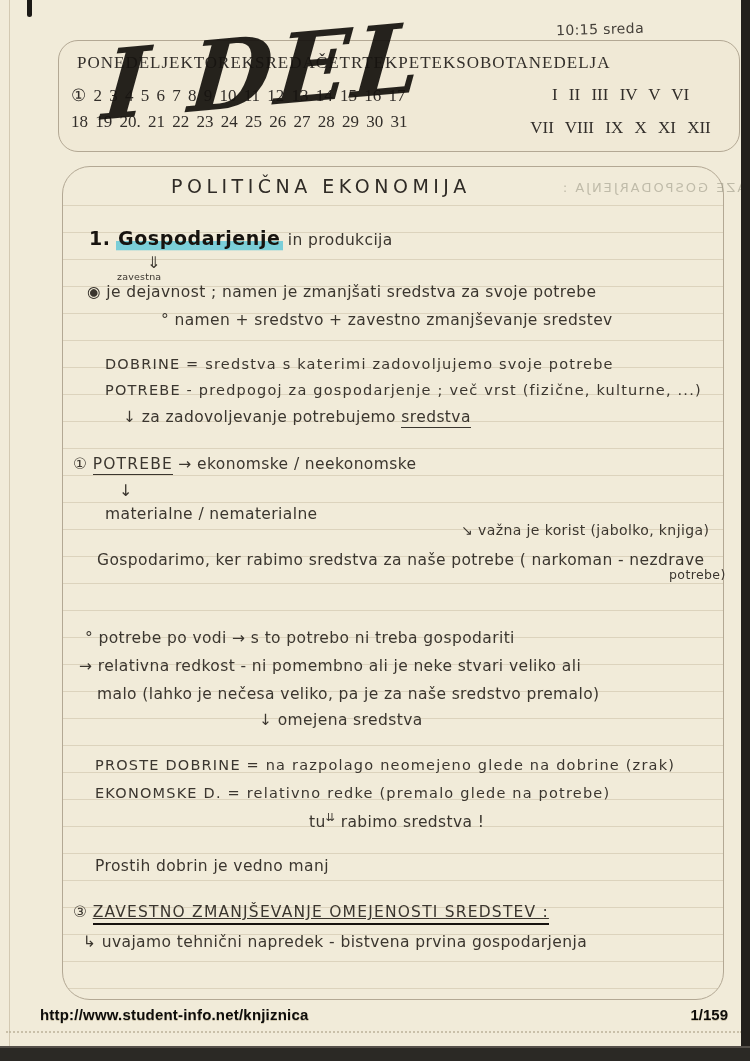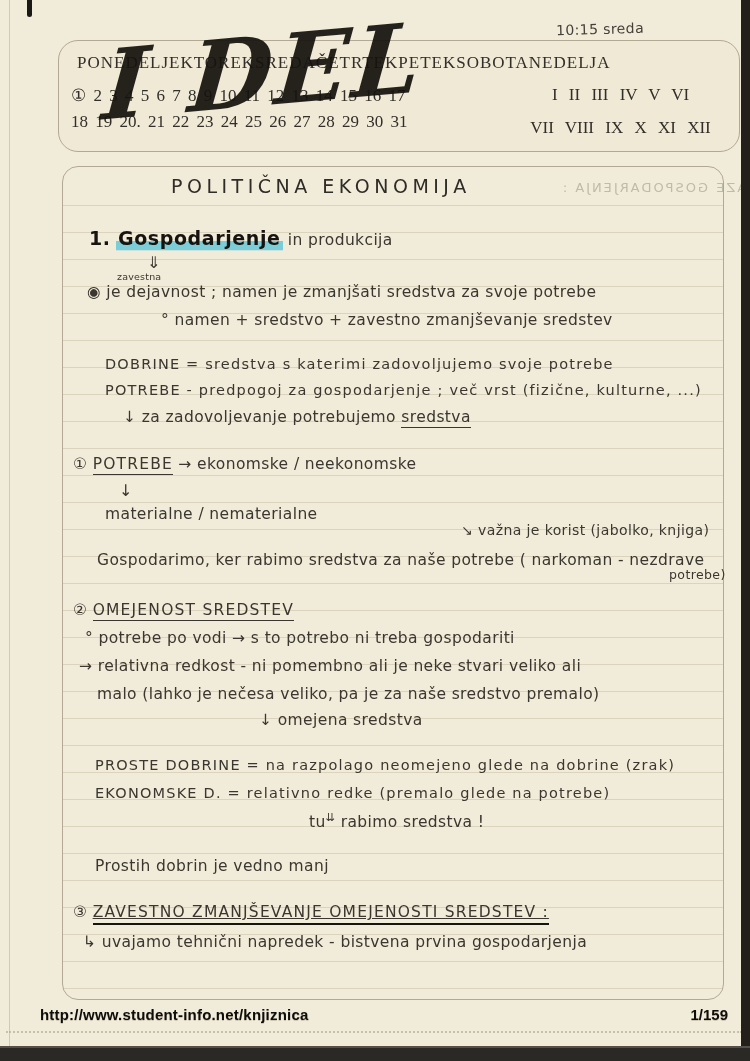--- a/index.html
+++ b/index.html
@@ -48,21 +48,21 @@
     position:absolute;left:44px;top:-26px;
     font-family:"DejaVu Serif", serif;font-style:italic;font-weight:bold;
     font-size:96px;letter-spacing:4px;color:#16130f;
     transform:rotate(-5deg) skewX(-10deg);
     pointer-events:none;opacity:.93;
   }
 
   
   .content-card{
     position:absolute;left:62px;top:166px;width:662px;height:834px;
-    border:1px solid #b3a894;border-radius:16px;box-sizing:border-box;
+    border:1px solid #b3a894;border-radius:28px;box-sizing:border-box;
     background:repeating-linear-gradient(to bottom, transparent 0px, transparent 26px, #dcd3bd 26px, #dcd3bd 27px);
     background-position:0 12px;
   }
   .title{left:108px;top:8px;font-size:19px;letter-spacing:4.5px;color:#2f2b26;}
   .bleed{
     left:384px;top:13px;width:330px;
     transform:scaleX(-1);opacity:.5;color:#8f8c7a;font-size:13px;letter-spacing:2px;
   }
   .marker{font-weight:bold;color:#17130f;font-size:19px;letter-spacing:.6px;}
   .hilite{
@@ -139,24 +139,20 @@
       <span class="u hw-caps" style="font-size:15.5px">POTREBE</span>
       <span>→ ekonomske / neekonomske</span>
     </div>
     <div class="hw arrow" style="left:56px;top:314px;">↓</div>
     <div class="hw" style="left:42px;top:338px;">materialne / nematerialne</div>
     <div class="hw" style="left:398px;top:336px;font-size:14px;margin-top:19px;">↘ važna je korist (jabolko, knjiga)</div>
 
     <div class="hw" style="left:34px;top:384px;">Gospodarimo, ker rabimo sredstva za naše potrebe ( narkoman - nezdrave</div>
     <div class="hw" style="left:606px;top:400px;font-size:12.5px;">potrebe)</div>
 
-    <div class="hw" style="left:10px;top:434px;">
-      <span>②</span>
-      <span class="u hw-caps" style="font-size:15.5px">OMEJENOST SREDSTEV</span>
-    </div>
     <div class="hw" style="left:22px;top:462px;">° potrebe po vodi → s to potrebo ni treba gospodariti</div>
     <div class="hw" style="left:16px;top:490px;">→ relativna redkost - ni pomembno ali je neke stvari veliko ali</div>
     <div class="hw" style="left:34px;top:518px;">malo (lahko je nečesa veliko, pa je za naše sredstvo premalo)</div>
     <div class="hw" style="left:196px;top:544px;">↓ omejena sredstva</div>
 
     <div class="hw hw-caps" style="left:32px;top:590px;">PROSTE DOBRINE = na razpolago neomejeno glede na dobrine (zrak)</div>
     <div class="hw hw-caps" style="left:32px;top:618px;">EKONOMSKE D. = relativno redke (premalo glede na potrebe)</div>
     <div class="hw" style="left:246px;top:644px;text-align:right;">
       <span>tu</span><span class="sup">⇊</span><span> rabimo sredstva !</span>
     </div>

